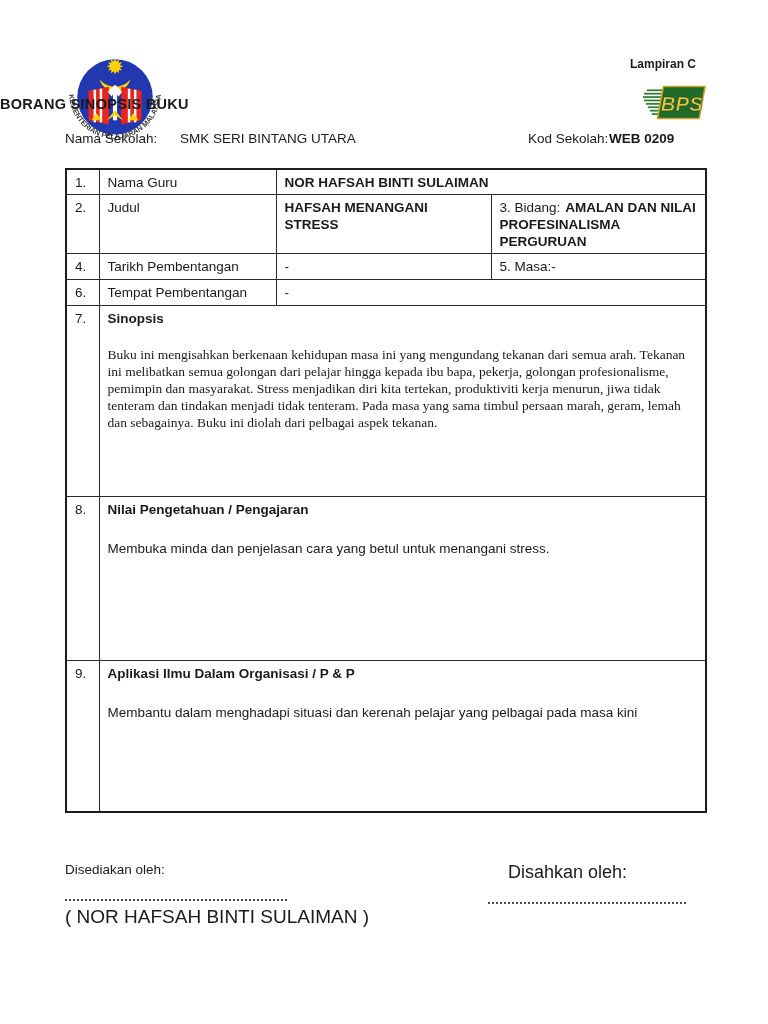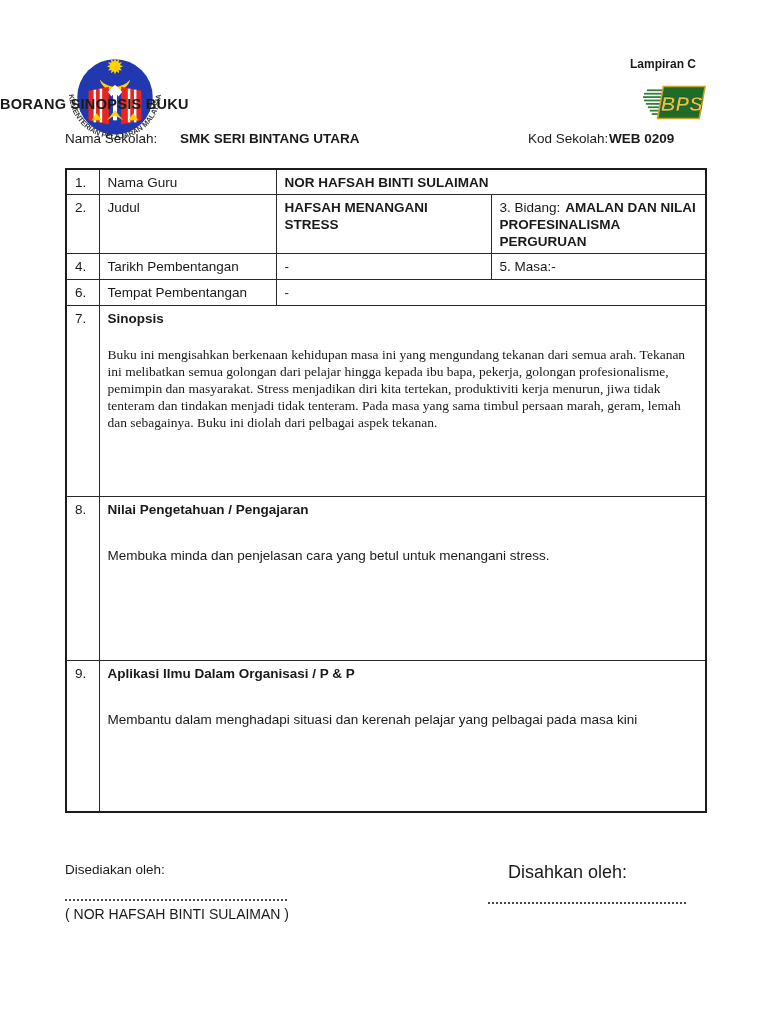--- a/index.html
+++ b/index.html
@@ -12,45 +12,45 @@
 
   
   .lampiran { top:57px; right:72px; font-size:12px; font-weight:700; }
   .doc-title { top:96px; left:0; right:0; text-align:left; font-size:14.5px; font-weight:700; letter-spacing:.3px; }
   .crest { top:50px; left:62px; width:106px; height:106px; }
   .bps { top:84px; left:643px; width:64px; height:38px; }
 
   .school-line { top:131px; left:65px; width:640px; height:20px; font-size:13.5px; }
   .school-line span { position:absolute; top:0; white-space:nowrap; }
   .sl-name-label { left:0; }
-  .sl-name { left:115px; font-weight:700; }
+  .sl-name { left:115px; font-weight:400; }
   .sl-code-label { left:463px; }
   .sl-code { left:544px; font-weight:700; }
 
   
   table.form { position:absolute; top:168px; left:65px; width:640px;
     border-collapse:collapse; table-layout:fixed; border:2px solid #1c1c1c; }
   table.form td { border:1px solid #2a2a2a; vertical-align:top;
     font-size:13.5px; line-height:17px; padding:4px 8px 3px 8px; overflow:hidden; }
   td.num { padding-left:9px; }
   .bold { font-weight:700; }
   td .bidang-label { margin-right:5px; }
   tr.r1 { height:25px; } tr.r2 { height:57px; } tr.r4 { height:26px; }
   tr.r6 { height:26px; } tr.r7 { height:191px; } tr.r8 { height:164px; } tr.r9 { height:151px; }
   .cell-title { font-weight:700; }
   .cell-text { margin-top:19px;font-family:Liberation Serif, serif; }
-  .cell-text-gap { margin-top:29px; }
+  .cell-text-gap { margin-top:22px; }
 
   
   .prepared-label { top:862px; left:65px; font-size:13.5px; }
   .approved-label { top:862px; left:482px; font-size:18px;margin-left:26px; }
   .sig-line { height:0; border-top:2px dotted #4a4a4a; }
   .sig-left  { top:899px; left:65px;  width:222px; }
   .sig-right { top:902px; left:488px; width:198px; }
-  .prepared-name { top:906px; left:65px; font-size:14px; white-space:nowrap; }
+  .prepared-name { top:906px; left:65px; font-size:19px; white-space:nowrap; }
 </style>
 </head>
 <body>
 
 <div class="page">
 
   <div class="abs crest">
     <svg viewBox="0 0 104 104" width="106" height="106">
       <circle cx="52" cy="46" r="37" fill="#2138b0"></circle>
       <polygon fill="#ffd200" points="52,8 53.3,11.2 56,9.1 55.5,12.5 58.9,12 56.8,14.7 60,16 56.8,17.3 58.9,20 55.5,19.5 56,22.9 53.3,20.8 52,24 50.7,20.8 48,22.9 48.5,19.5 45.1,20 47.2,17.3 44,16 47.2,14.7 45.1,12 48.5,12.5 48,9.1 50.7,11.2"></polygon>

